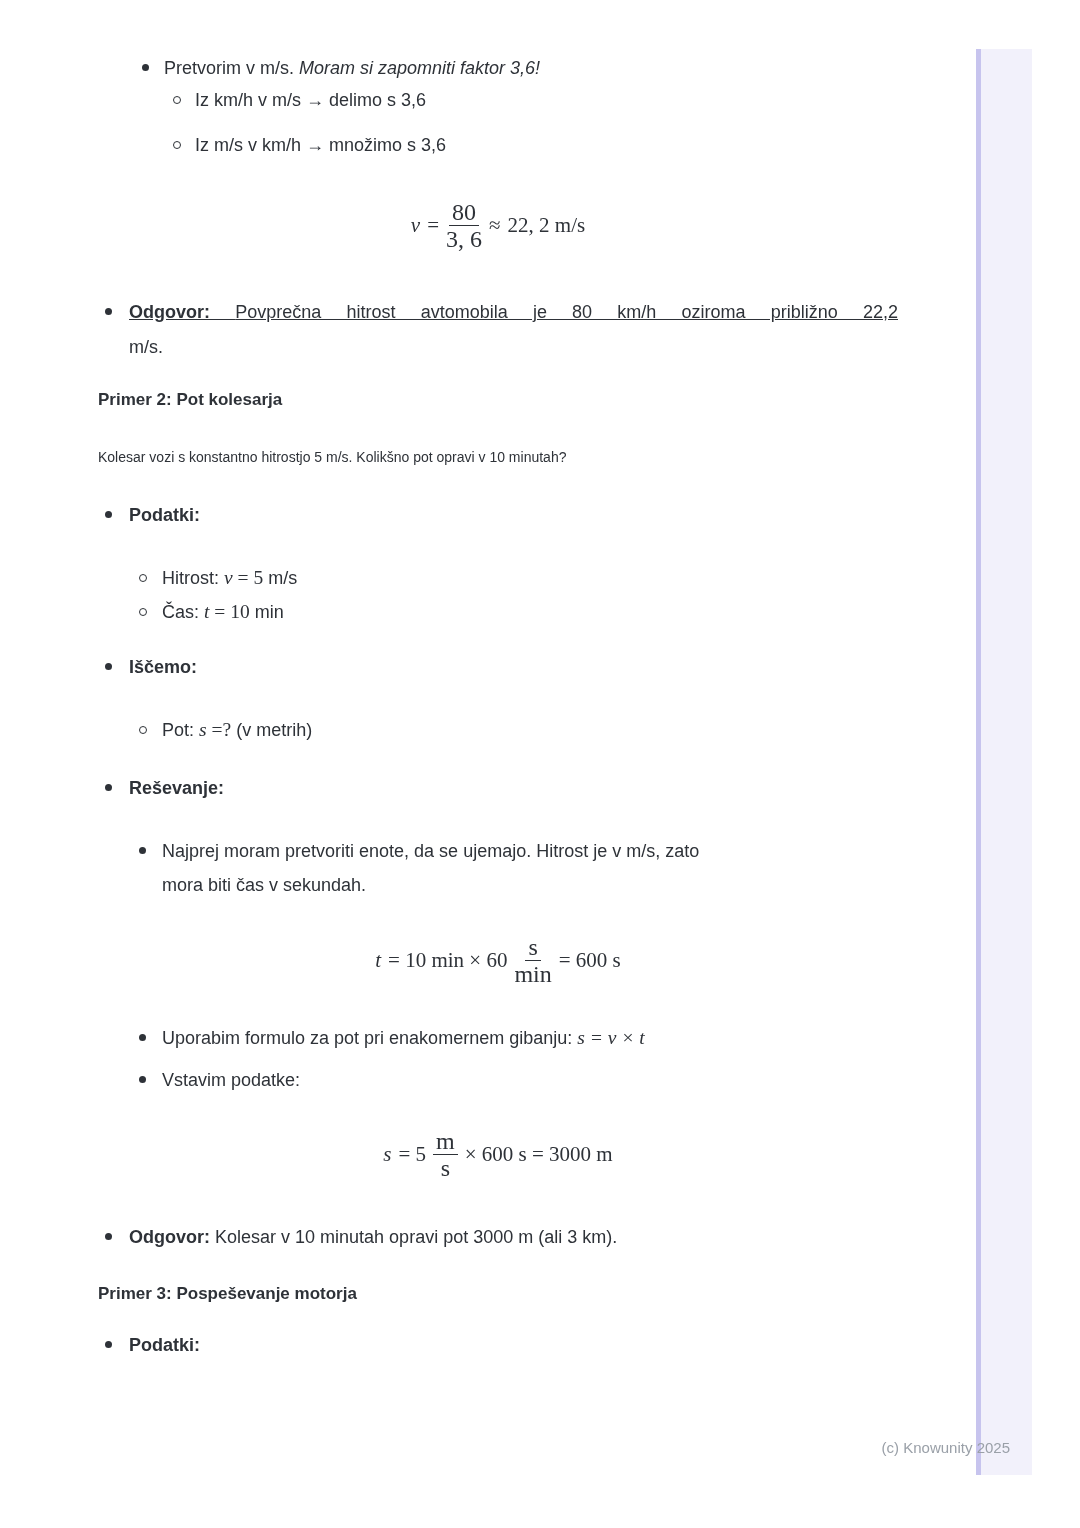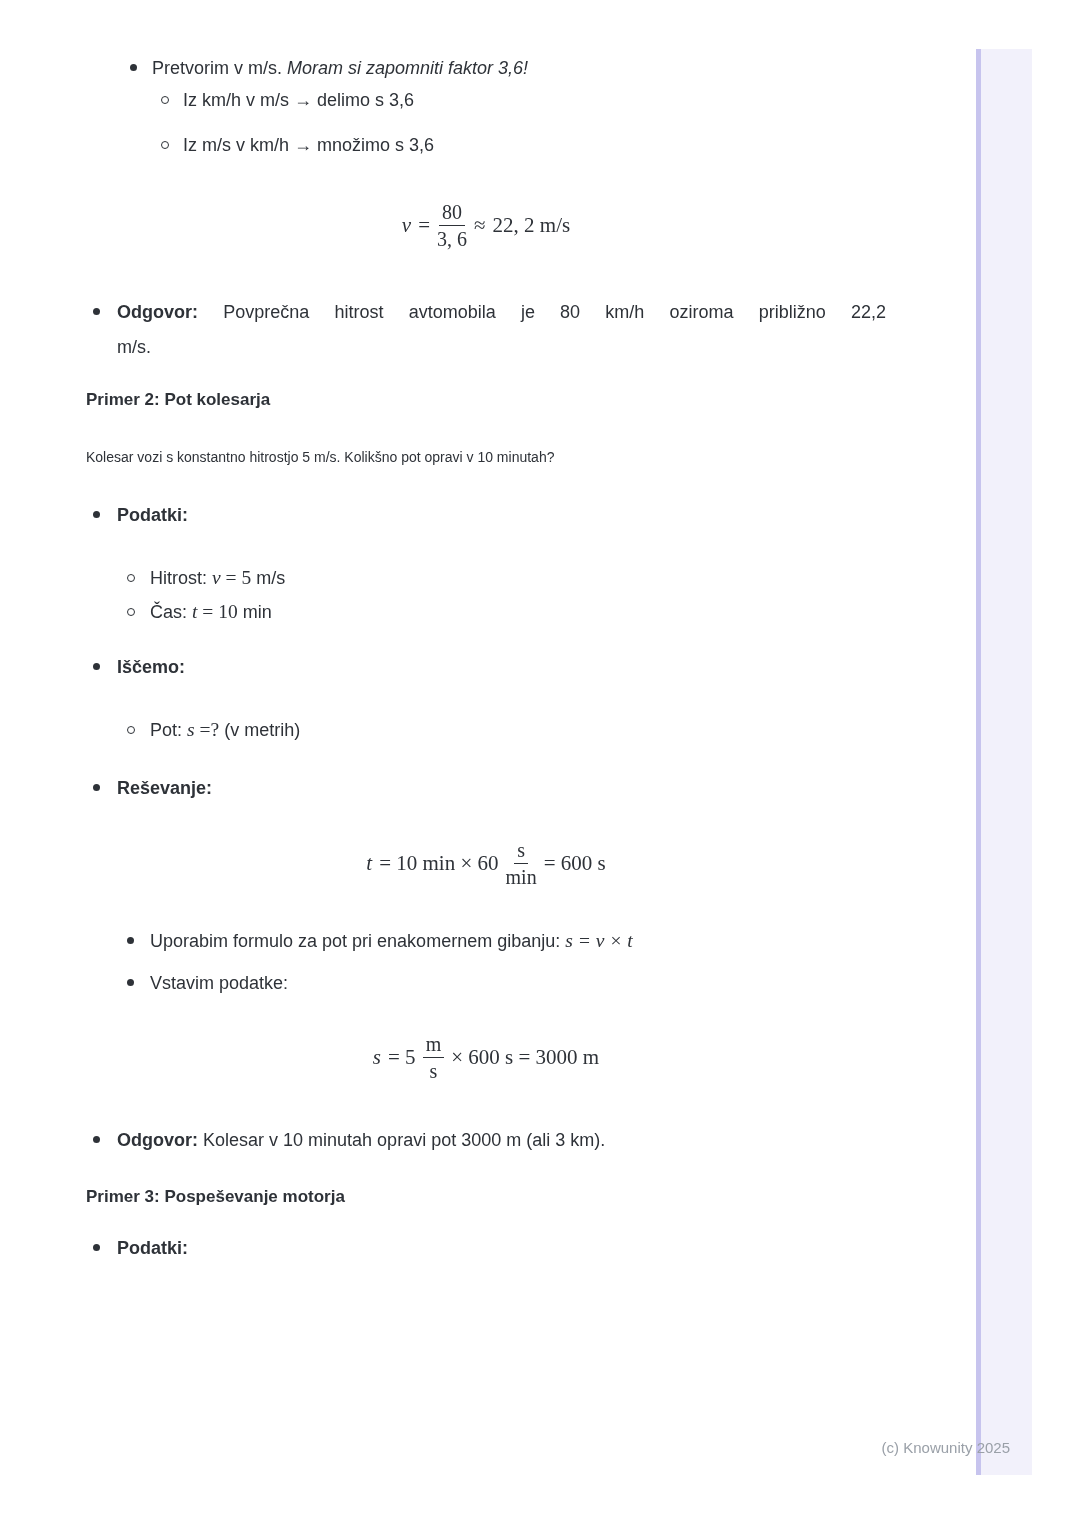--- a/index.html
+++ b/index.html
@@ -4,21 +4,21 @@
 <style>
   html,body{margin:0;padding:0;background:#ffffff;}
   .page{
     position:relative;width:1080px;height:1528px;background:#ffffff;overflow:hidden;
     font-family:"Liberation Sans","DejaVu Sans",sans-serif;color:#2e3238;
   }
   .side-strip{
     position:absolute;left:976px;top:49px;width:56px;height:1426px;
     background:#f2f1fb;border-left:5px solid #c7c4ee;box-sizing:border-box;z-index:1;
   }
-  .content{position:absolute;left:86px;top:0;width:800px;z-index:2;}
+  .content{position:absolute;left:98px;top:0;width:800px;z-index:2;}
   .content *{box-sizing:border-box;}
 
   .li{position:relative;font-size:18px;line-height:34px;}
   .lh32{line-height:32px;}
   .li-text{display:block;}
   .marker{position:absolute;border-radius:50%;}
   .dot{width:7px;height:7px;background:#2e3238;top:13px;}
   .lh32 > .dot{top:12px;}
   .ring{width:8px;height:8px;border:1.7px solid #2e3238;background:transparent;top:12.5px;}
   .lh32 > .ring{top:11.5px;}
@@ -38,21 +38,21 @@
 
   .imath{font-family:"Liberation Serif","DejaVu Serif",serif;font-size:19.5px;}
   .imath i{font-style:italic;}
 
   .formula{display:flex;justify-content:center;}
   .math{
     display:inline-flex;align-items:center;gap:7px;
     font-family:"Liberation Serif","DejaVu Serif",serif;font-size:21px;color:#2e3238;
   }
   .math i{font-style:italic;}
-  .frac{display:inline-flex;flex-direction:column;align-items:center;font-size:20px;line-height:22px;}
+  .frac{display:inline-flex;flex-direction:column;align-items:center;font-size:24px;line-height:22px;}
   .frac .num{padding:0 3px 2px;border-bottom:1.4px solid #2e3238;}
   .frac .den{padding-top:2px;}
 
   .footer{
     position:absolute;top:1438px;right:70px;z-index:3;
     font-size:15px;line-height:20px;color:#9aa0a8;
   }
 
   
   .mt-b1{margin-top:52px;}
@@ -103,21 +103,21 @@
             <span class="den">3, 6</span>
           </span>
         <span>≈</span>
         <span>22, 2 m/s</span>
       </span>
     </div>
 
     <div class="li ind1 lh35 mt45">
       <span class="marker dot"></span>
       <span class="li-text">
-        <span class="jline" style="display:block;"><b>Odgovor:</b> <span>Povprečna hitrost avtomobila je 80 km/h oziroma približno 22,2</span></span>
+        <span class="jline" style="display:block;text-decoration:underline;"><b>Odgovor:</b> <span>Povprečna hitrost avtomobila je 80 km/h oziroma približno 22,2</span></span>
         <span style="display:block;">m/s.</span>
       </span>
     </div>
 
     <h3 class="h3 mt21">Primer 2: Pot kolesarja</h3>
     <p class="para mt26">Kolesar vozi s konstantno hitrostjo 5 m/s. Kolikšno pot opravi v 10 minutah?</p>
 
     <div class="li ind1 mt24">
       <span class="marker dot"></span>
       <span class="li-text"><b>Podatki:</b></span>
@@ -138,20 +138,27 @@
     <div class="li ind2 mt19">
       <span class="marker ring"></span>
       <span class="li-text"><span>Pot:</span> <span class="imath"><i>s</i> <span>=?</span></span> <span>(v metrih)</span></span>
     </div>
 
     <div class="li ind1 mt24">
       <span class="marker dot"></span>
       <span class="li-text"><b>Reševanje:</b></span>
     </div>
 
+    <div class="li ind2 mt19">
+      <span class="marker dot"></span>
+      <span class="li-text">
+        <span style="display:block;">Najprej moram pretvoriti enote, da se ujemajo. Hitrost je v m/s, zato</span>
+        <span style="display:block;">mora biti čas v sekundah.</span>
+      </span>
+    </div>
 
     <div class="formula mt34">
       <span class="math">
         <i>t</i>
         <span>= 10 min × 60</span>
         <span class="frac">
             <span class="num">s</span>
             <span class="den">min</span>
           </span>
         <span>= 600 s</span>

